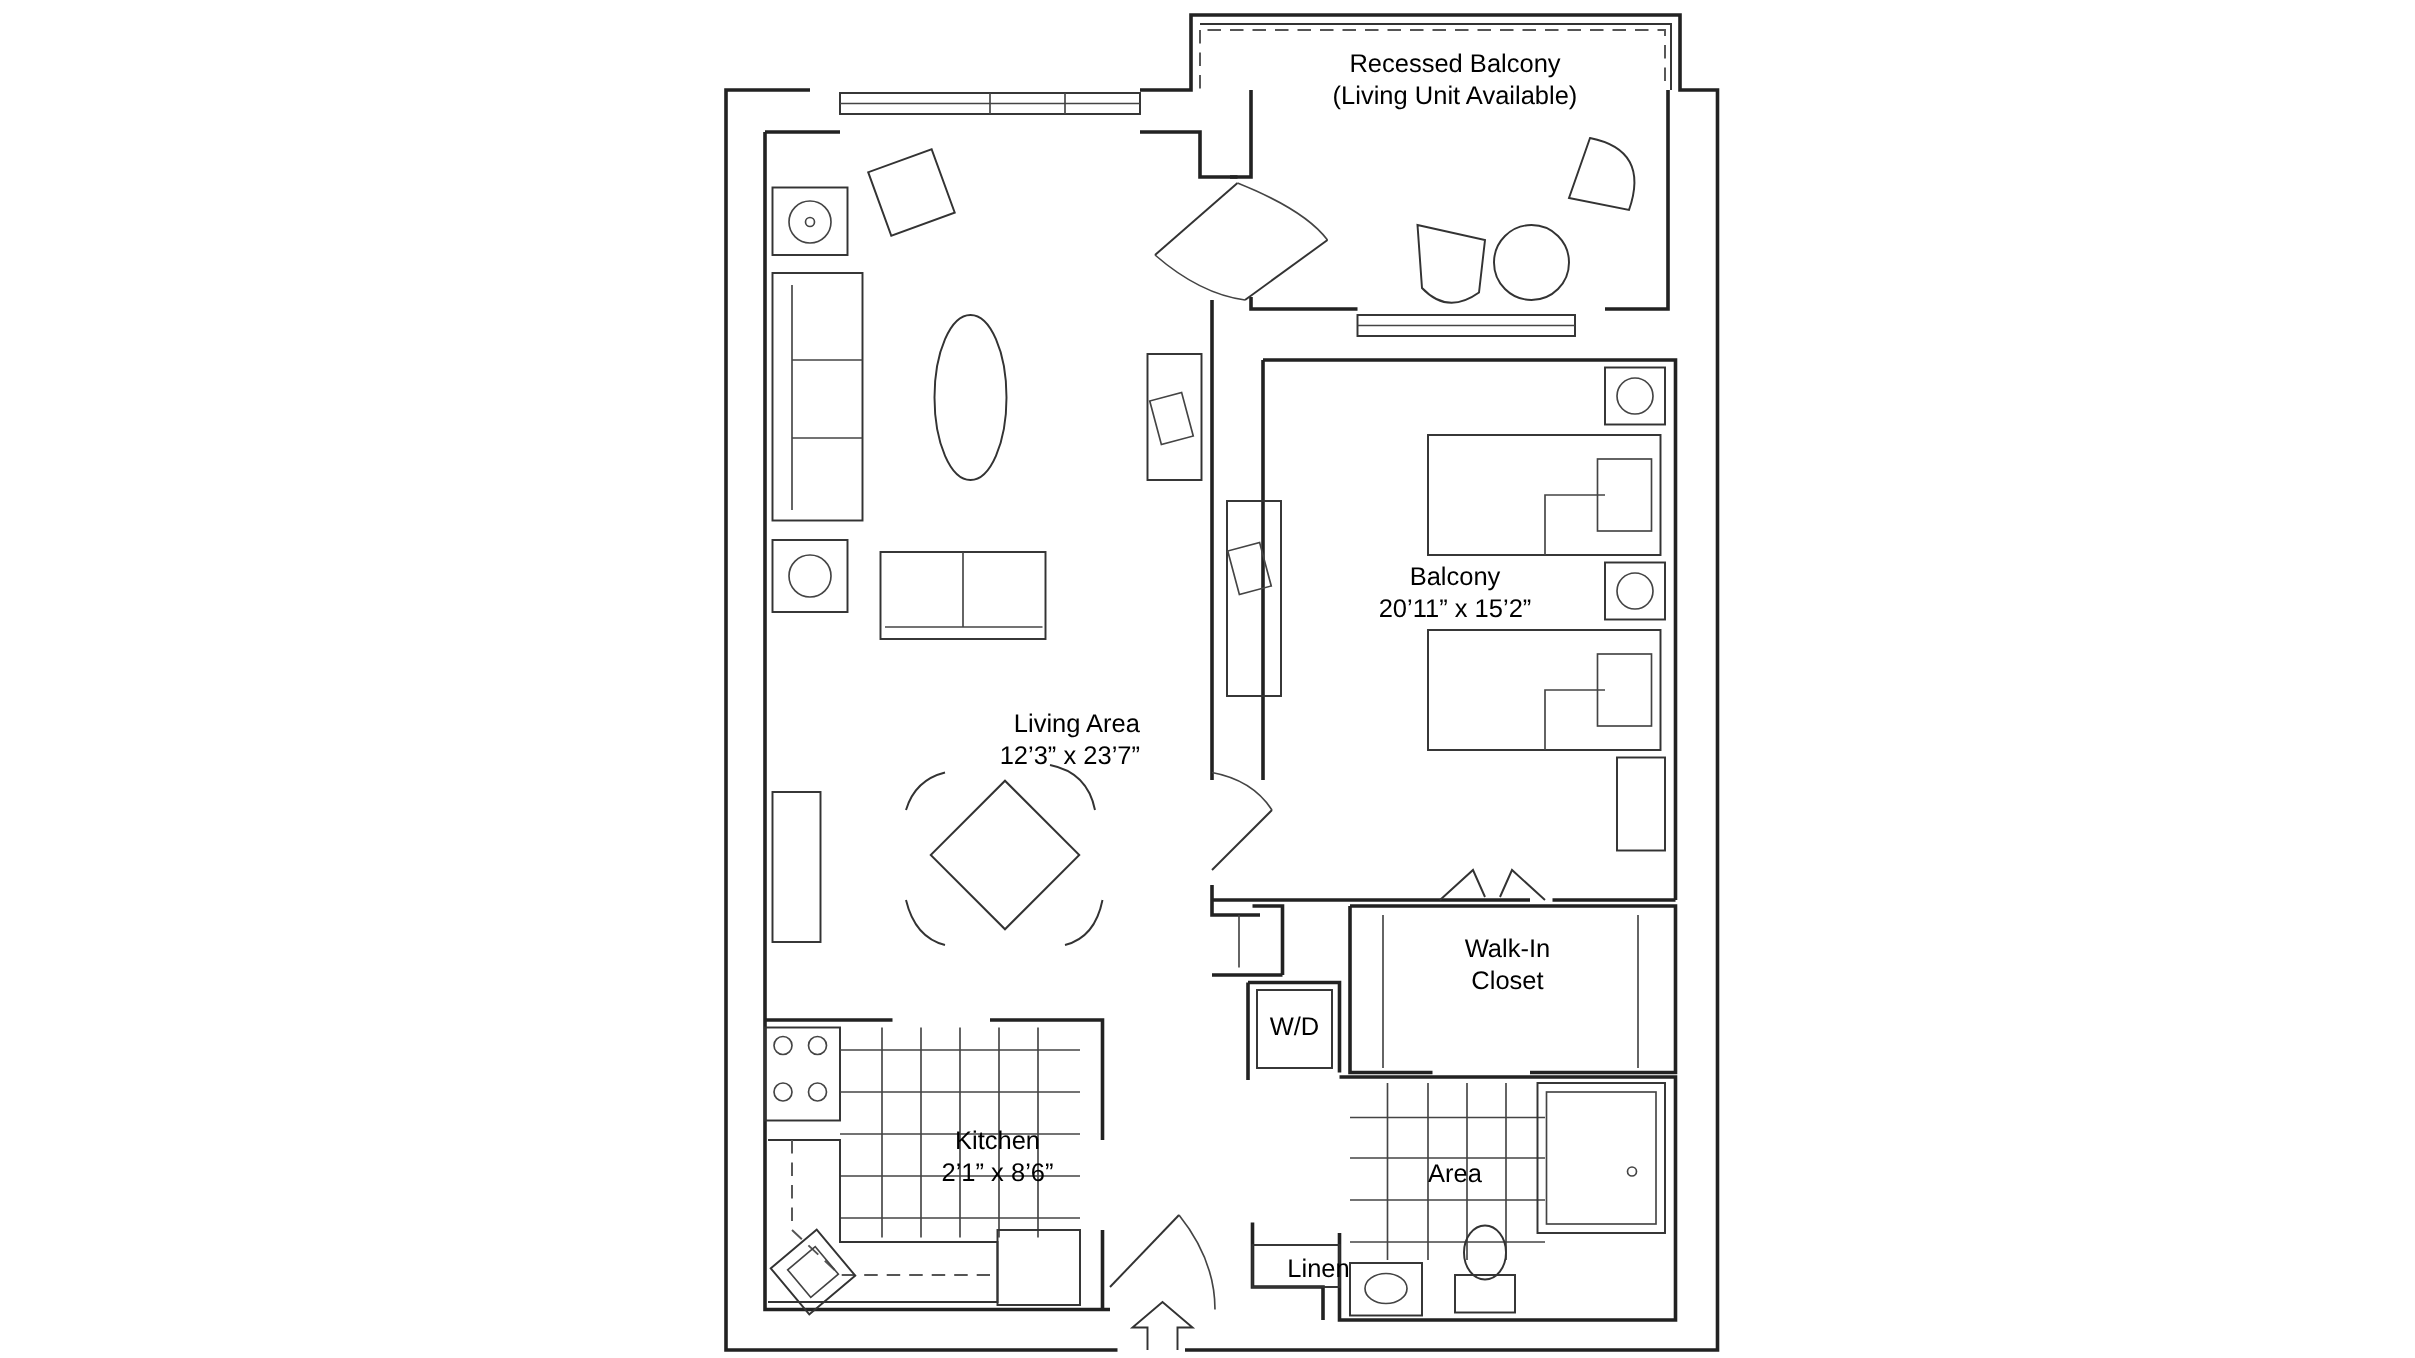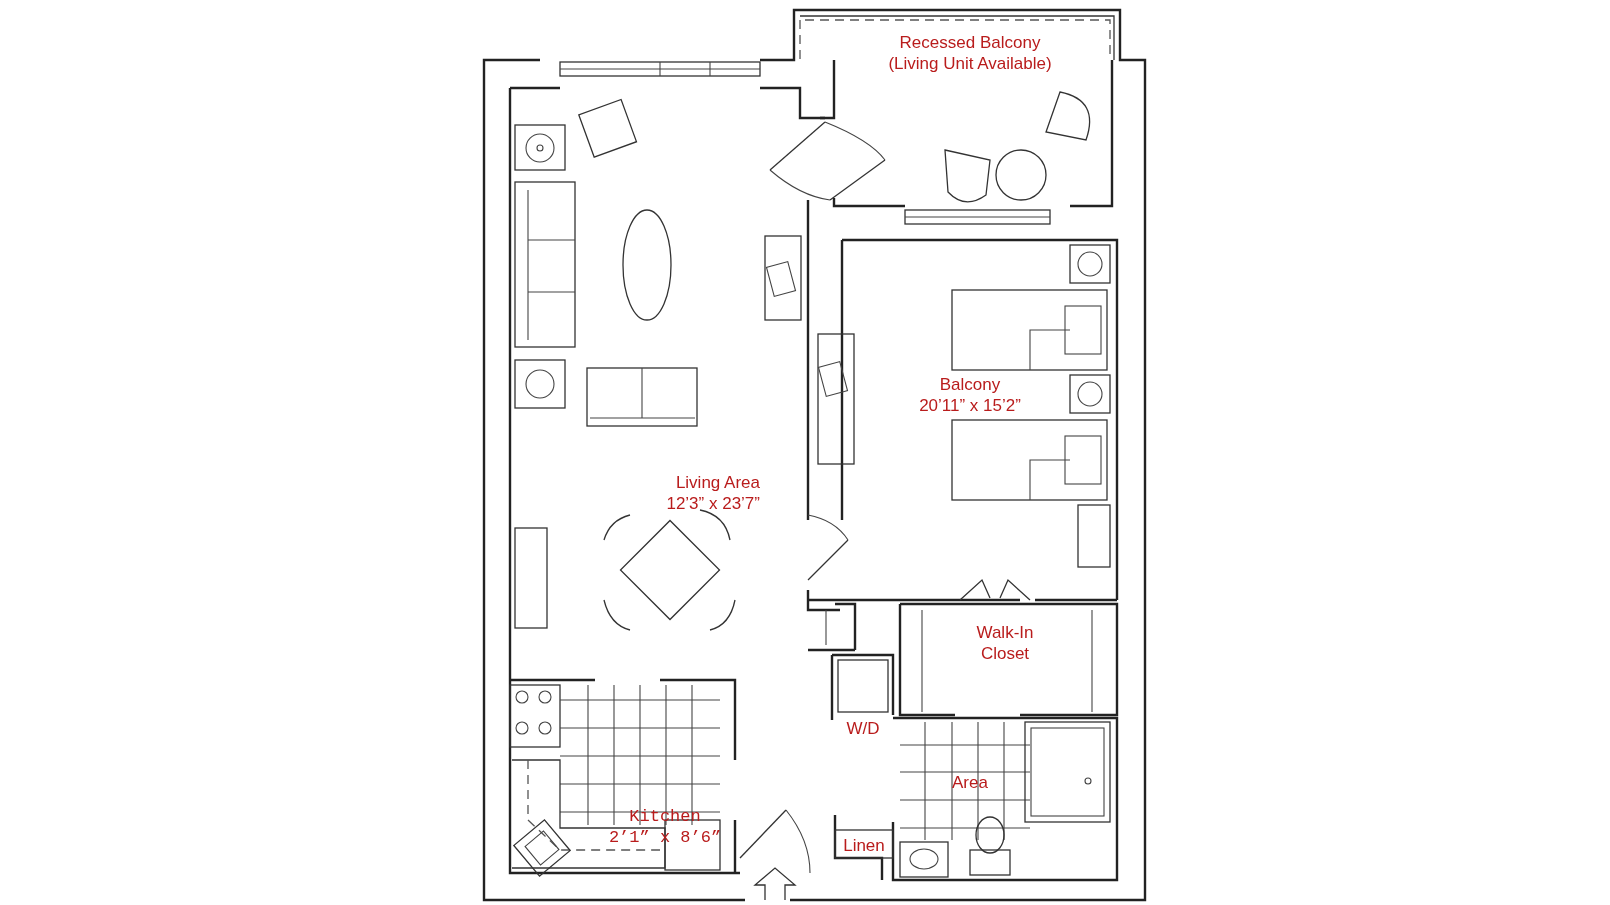--- a/index.html
+++ b/index.html
@@ -1,18 +1,18 @@
 <!DOCTYPE html>
 <html><head>
 <meta charset="utf-8">
 <style>
   html,body{margin:0;padding:0;background:#ffffff;}
   body{width:1610px;height:905px;overflow:hidden;position:relative;font-family:"Liberation Sans",sans-serif;}
   #plan{position:absolute;left:0;top:0;width:1610px;height:905px;}
-  .lbl{position:absolute;text-align:center;color:#b91c1c;font-size:17px;line-height:21px;font-family:"Liberation Sans",sans-serif;}
+  .lbl{position:absolute;text-align:center;color:#000000;font-size:17px;line-height:21px;font-family:"Liberation Sans",sans-serif;}
   .w{fill:none;stroke:#222;stroke-width:2.4;}
   .t{fill:none;stroke:#333;stroke-width:1.3;}
   .g{fill:none;stroke:#444;stroke-width:1.1;}
   .d{fill:none;stroke:#555;stroke-width:1.3;stroke-dasharray:9 6;}
 </style>
 </head>
 <body>
 
 <svg id="plan" viewBox="0 0 1610 905" xmlns="http://www.w3.org/2000/svg">
 
@@ -222,19 +222,19 @@
   <div>12’3” x 23’7”</div>
 </div>
 <div class="lbl" style="left:880px;top:374px;width:180px;">
   <div>Balcony</div>
   <div>20’11” x 15’2”</div>
 </div>
 <div class="lbl" style="left:950px;top:622px;width:110px;">
   <div>Walk-In</div>
   <div>Closet</div>
 </div>
-<div class="lbl" style="left:838px;top:674px;width:50px;margin-top:44px;">W/D</div>
-<div class="lbl" style="left:595px;top:806px;width:140px;font-family:Liberation Mono, monospace;">
+<div class="lbl" style="left:838px;top:674px;width:50px;">W/D</div>
+<div class="lbl" style="left:595px;top:750px;width:140px;">
   <div>Kitchen</div>
   <div>2’1” x 8’6”</div>
 </div>
 <div class="lbl" style="left:940px;top:772px;width:60px;">Area</div>
-<div class="lbl" style="left:835px;top:835px;width:58px;">Linen</div>
+<div class="lbl" style="left:835px;top:835px;width:58px;padding-left:15px;">Linen</div>
 
 </body></html>

